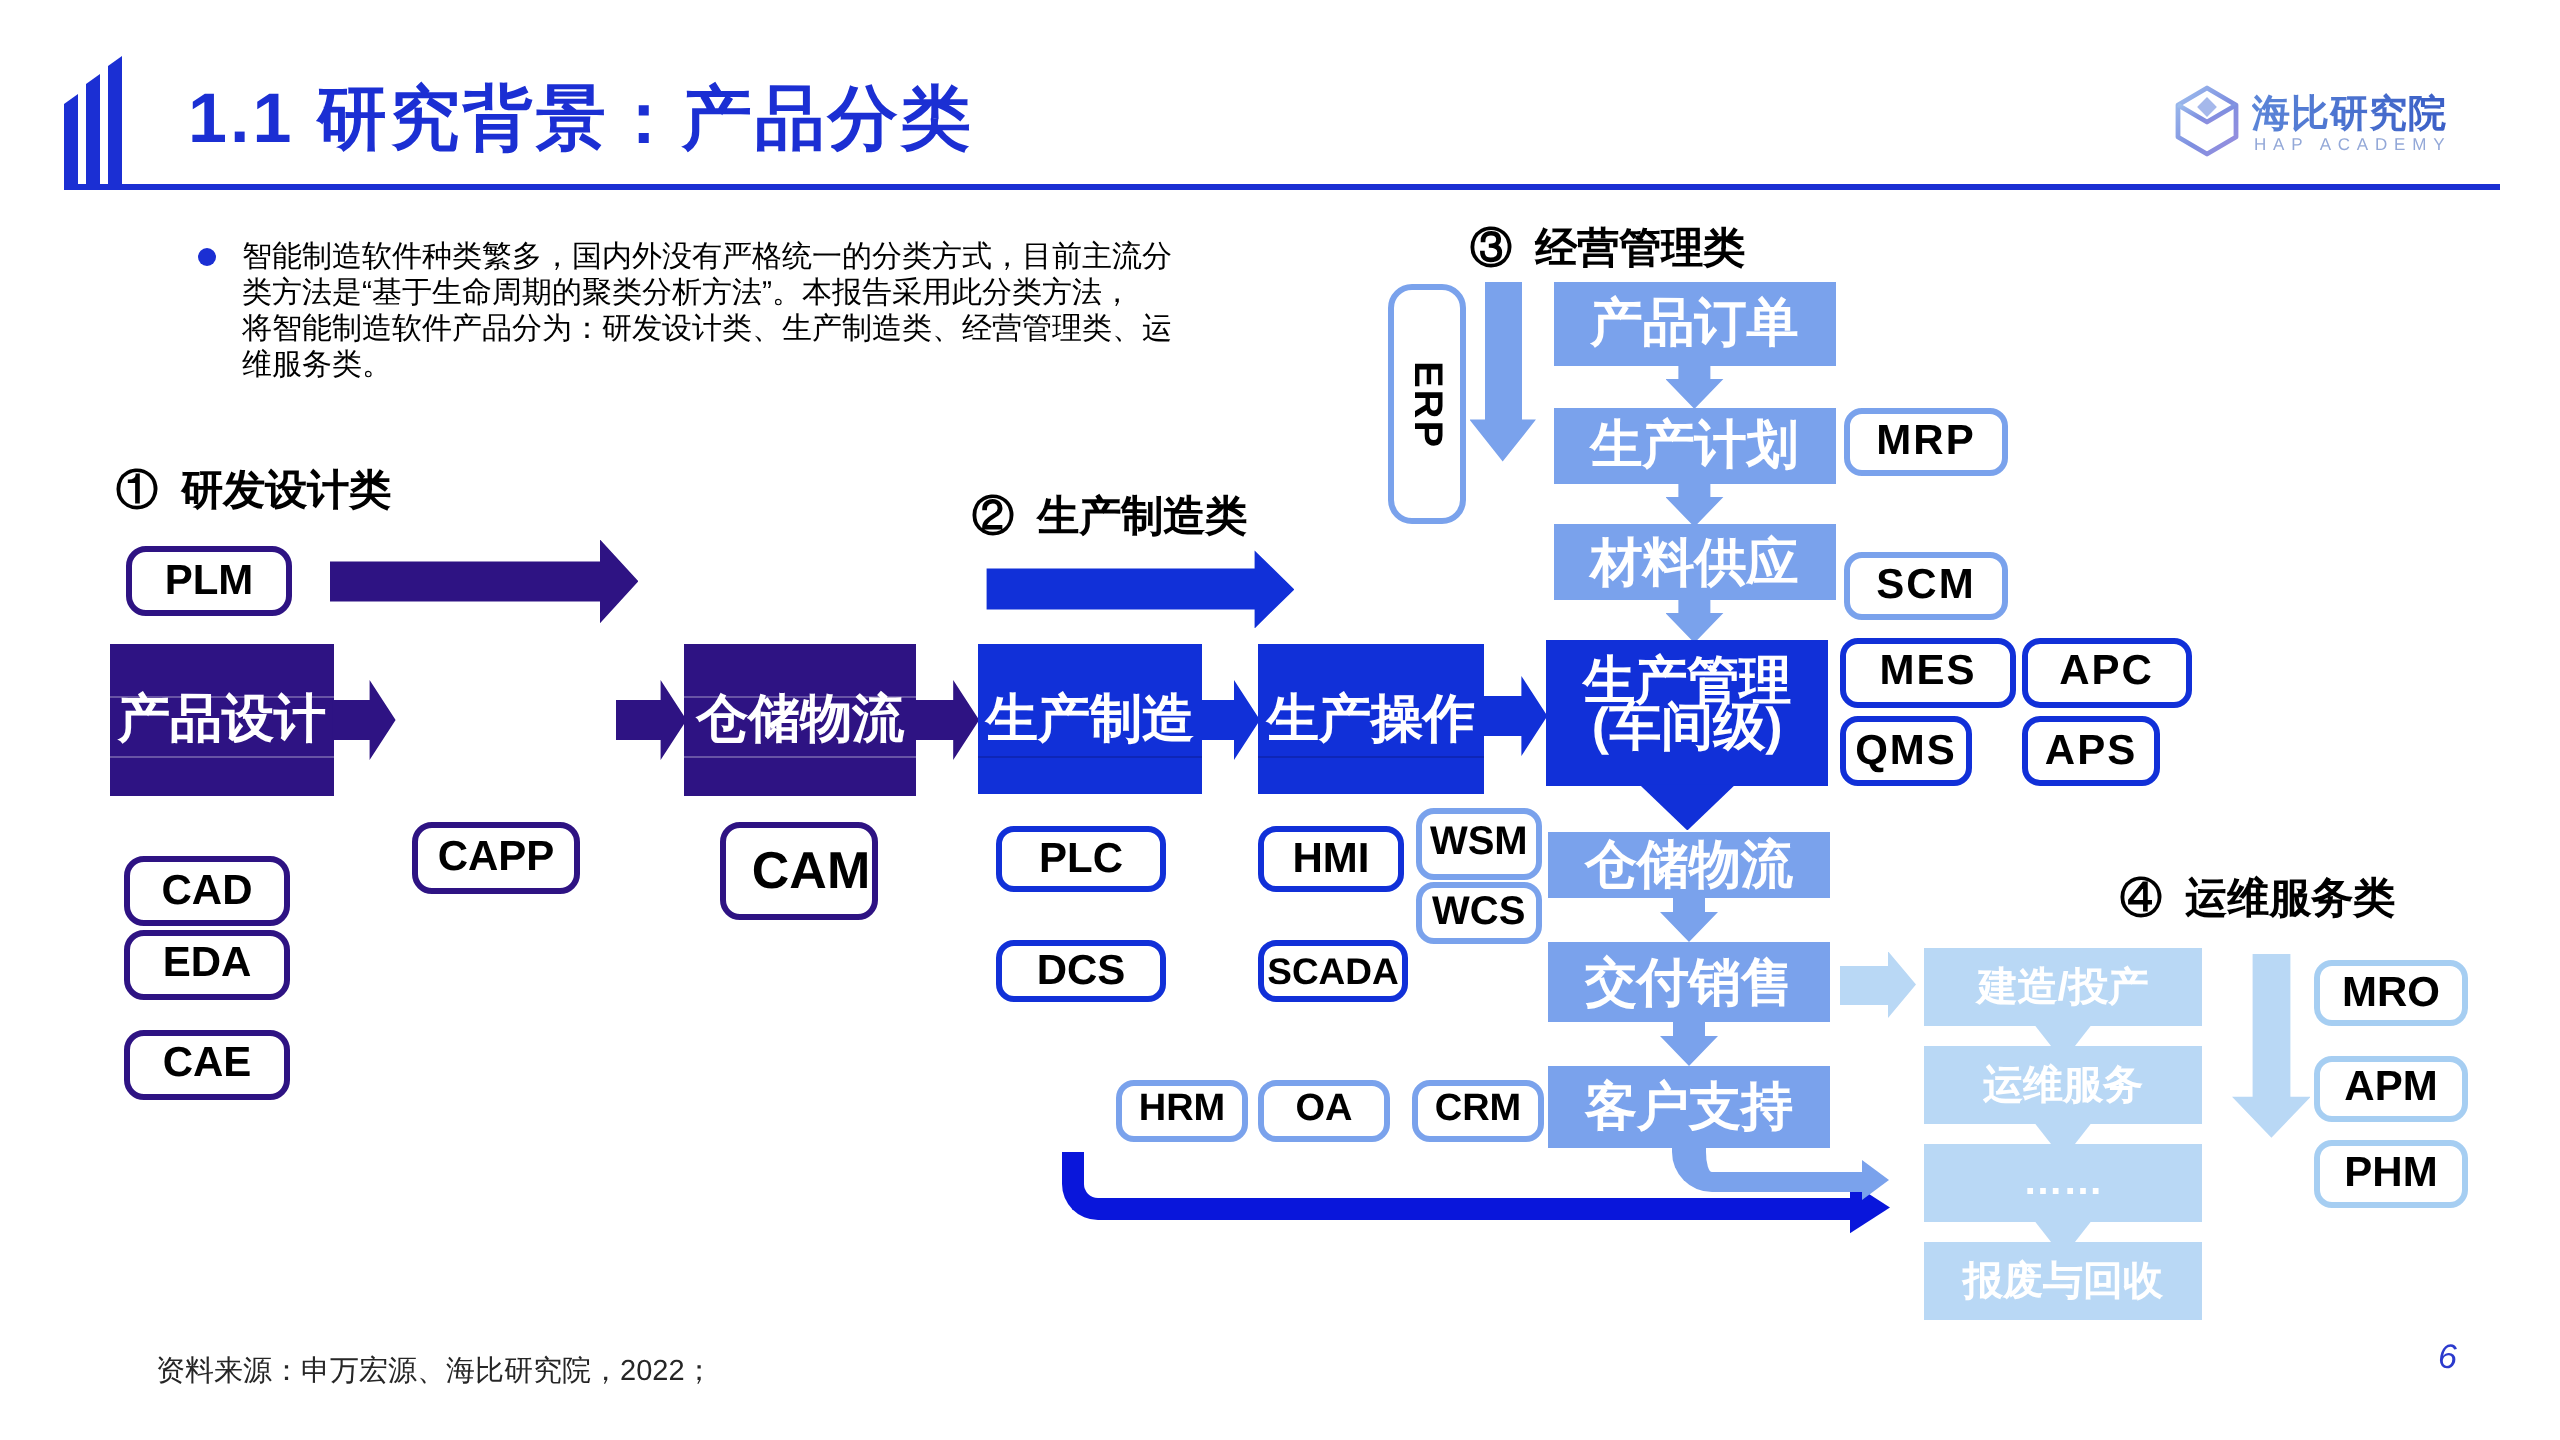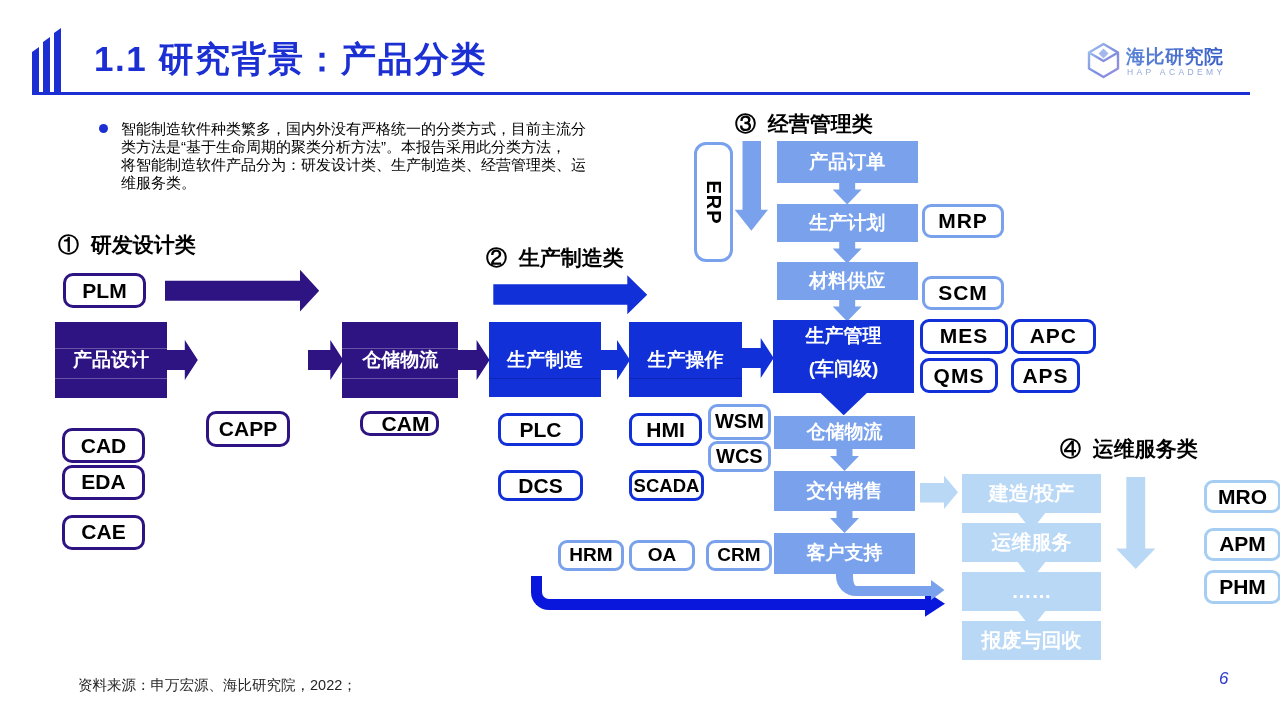--- a/index.html
+++ b/index.html
@@ -44,24 +44,24 @@
   
   .sec-h{font-size:21px;font-weight:800;color:var(--ink);white-space:pre;}
   
   .chip{
     background:#fff;display:flex;align-items:center;justify-content:center;
     font-weight:700;color:var(--ink);text-align:center;
   }
   .bd-indigo{border:3.5px solid var(--indigo);border-radius:10px;}
   .bd-bright{border:3px solid var(--bright);border-radius:9px;}
   .bd-med{border:3px solid var(--med);border-radius:9px;}
-  .bd-pale{border:3px solid var(--pale-bd);border-radius:9px;margin-left:47px;}
+  .bd-pale{border:3px solid var(--pale-bd);border-radius:9px;}
   .flowbox{
     display:flex;align-items:center;justify-content:center;color:#fff;font-weight:700;
-    font-size:19px;text-align:center;
+    font-size:26px;text-align:center;
   }
   .dark{background:var(--indigo);}
   .brightbg{background:var(--bright);}
   .medbg{background:var(--med);}
   .palebg{background:var(--pale);}
   .dark::before,.dark::after{
     content:"";position:absolute;left:0;right:0;height:1px;background:rgba(255,255,255,.28);
   }
   .dark::before{top:34%;}
   .dark::after{top:74%;}
@@ -147,21 +147,21 @@
 
   <div class="abs flowbox dark" style="left:55px;top:321.5px;width:112px;height:76.5px;">产品设计</div>
   <div class="abs flowbox dark" style="left:342.3px;top:321.5px;width:115.7px;height:76.5px;">仓储物流</div>
 
   <div class="abs shape joint-r" style="left:166.3px;top:340px;width:31.5px;background:var(--indigo);"></div>
   <div class="abs shape joint-r" style="left:308px;top:340px;width:35.3px;background:var(--indigo);"></div>
   <div class="abs shape joint-r" style="left:457px;top:340px;width:32.6px;background:var(--indigo);"></div>
 
   <div class="abs chip bd-indigo" style="left:62px;top:428px;width:83px;height:35px;font-size:21px;">CAD</div>
   <div class="abs chip bd-indigo" style="left:206px;top:411px;width:84px;height:35.5px;font-size:21px;">CAPP</div>
-  <div class="abs chip bd-indigo" style="left:360px;top:411px;width:79px;height:25px;font-size:21px;padding-left:12px;">CAM</div>
+  <div class="abs chip bd-indigo" style="left:360px;top:411px;width:79px;height:49px;font-size:26px;padding-left:12px;">CAM</div>
   <div class="abs chip bd-indigo" style="left:62px;top:464.5px;width:83px;height:35px;font-size:21px;">EDA</div>
   <div class="abs chip bd-indigo" style="left:62px;top:514.5px;width:83px;height:35px;font-size:21px;">CAE</div>
 
   <div class="abs shape" style="left:493.3px;top:275.2px;width:153.9px;height:39px;background:var(--bright);
               clip-path:polygon(0 9px,134px 9px,134px 0,100% 50%,134px 100%,134px 29.6px,0 29.6px);"></div>
 
   <div class="abs flowbox brightbg hairline" style="left:488.6px;top:322px;width:112.9px;height:75px;">生产制造</div>
   <div class="abs flowbox brightbg hairline" style="left:629px;top:322px;width:113px;height:75px;">生产操作</div>
 
   <div class="abs shape joint-r" style="left:600.5px;top:340px;width:29.5px;background:var(--bright);"></div>
@@ -186,28 +186,28 @@
   <div class="abs flowbox medbg" style="left:776.5px;top:204px;width:141.5px;height:37.7px;">生产计划</div>
   <div class="abs flowbox medbg" style="left:776.5px;top:262px;width:141.5px;height:38px;">材料供应</div>
 
   <div class="abs shape conn-d" style="left:832.7px;top:182.5px;"></div>
   <div class="abs shape conn-d" style="left:832.7px;top:241.5px;"></div>
   <div class="abs shape conn-d" style="left:832.7px;top:299.5px;"></div>
 
   <div class="abs chip bd-med" style="left:922px;top:204px;width:82px;height:34px;font-size:21px;letter-spacing:1px;">MRP</div>
   <div class="abs chip bd-med" style="left:922px;top:264px;width:82px;height:34px;font-size:21px;letter-spacing:1px;margin-top:12px;">SCM</div>
 
-  <div class="abs flowbox brightbg" style="left:772.7px;top:320.4px;width:141.8px;height:72.9px;white-space:pre-line;line-height:33px;padding-bottom:10px;">生产管理
+  <div class="abs flowbox brightbg" style="left:772.7px;top:320.4px;width:141.8px;height:72.9px;white-space:pre-line;line-height:23px;padding-bottom:10px;">生产管理
 (车间级)</div>
   <div class="abs shape" style="left:819.7px;top:392.3px;width:48px;height:23px;background:var(--bright);
               clip-path:polygon(0 0,100% 0,50% 100%);"></div>
 
   <div class="abs chip bd-bright" style="left:920px;top:318.7px;width:88px;height:35.5px;font-size:21px;letter-spacing:1px;border-width:3.5px;">MES</div>
   <div class="abs chip bd-bright" style="left:1011px;top:318.7px;width:84.6px;height:35.5px;font-size:21px;letter-spacing:1px;border-width:3.5px;">APC</div>
-  <div class="abs chip bd-bright" style="left:920px;top:357.8px;width:78px;height:35.5px;font-size:21px;letter-spacing:1px;border-width:3.5px;">QMS</div>
+  <div class="abs chip bd-bright" style="left:920px;top:357.8px;width:66px;height:35.5px;font-size:21px;letter-spacing:1px;border-width:3.5px;">QMS</div>
   <div class="abs chip bd-bright" style="left:1011px;top:357.8px;width:69px;height:35.5px;font-size:21px;letter-spacing:1px;border-width:3.5px;">APS</div>
 
   <div class="abs flowbox medbg" style="left:774px;top:471px;width:141px;height:40px;">交付销售</div>
   <div class="abs flowbox medbg" style="left:774px;top:415.5px;width:141px;height:33.5px;">仓储物流</div>
   <div class="abs flowbox medbg" style="left:774px;top:533px;width:141px;height:40.5px;">客户支持</div>
 
   <div class="abs shape conn-d" style="left:830px;top:449px;"></div>
   <div class="abs shape conn-d" style="left:830px;top:511px;"></div>
 
   <div class="abs chip bd-med" style="left:558px;top:539.5px;width:66px;height:31px;font-size:19px;">HRM</div>

